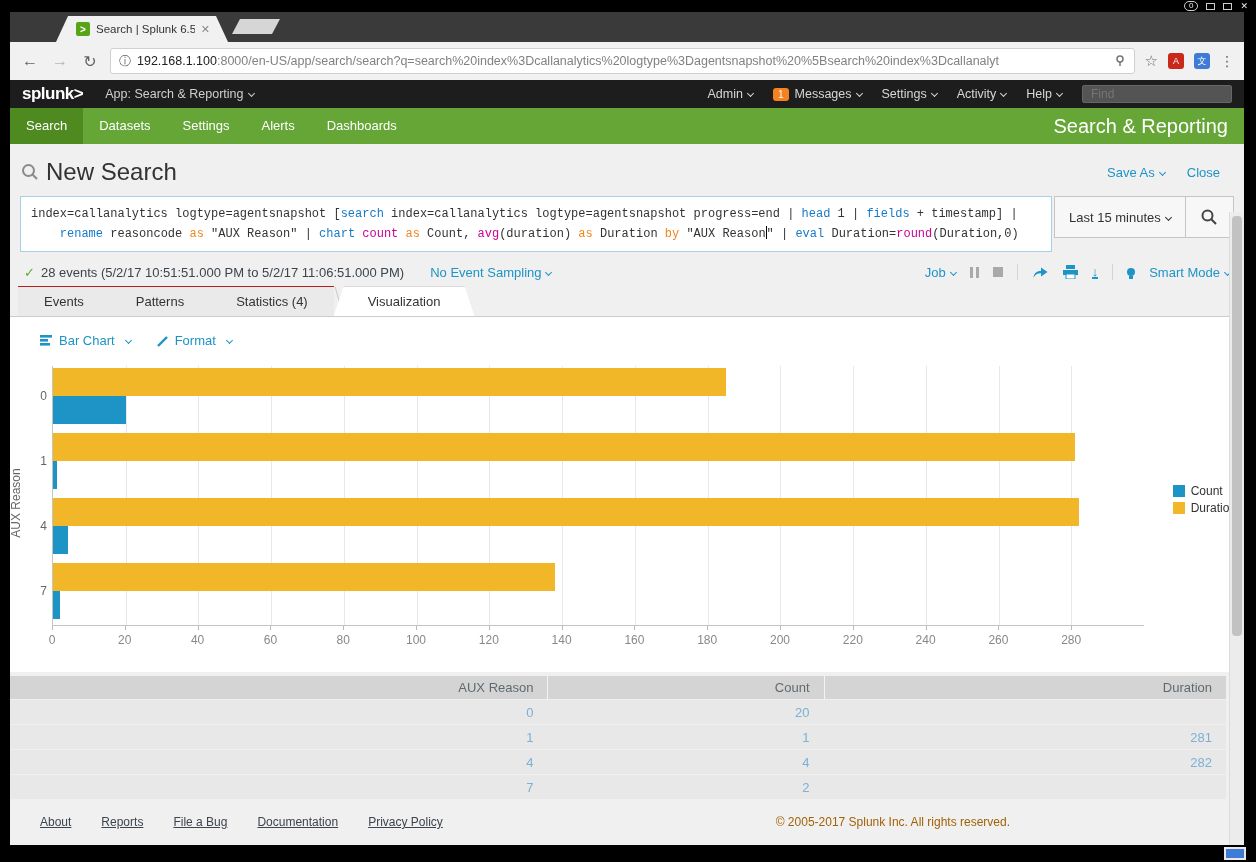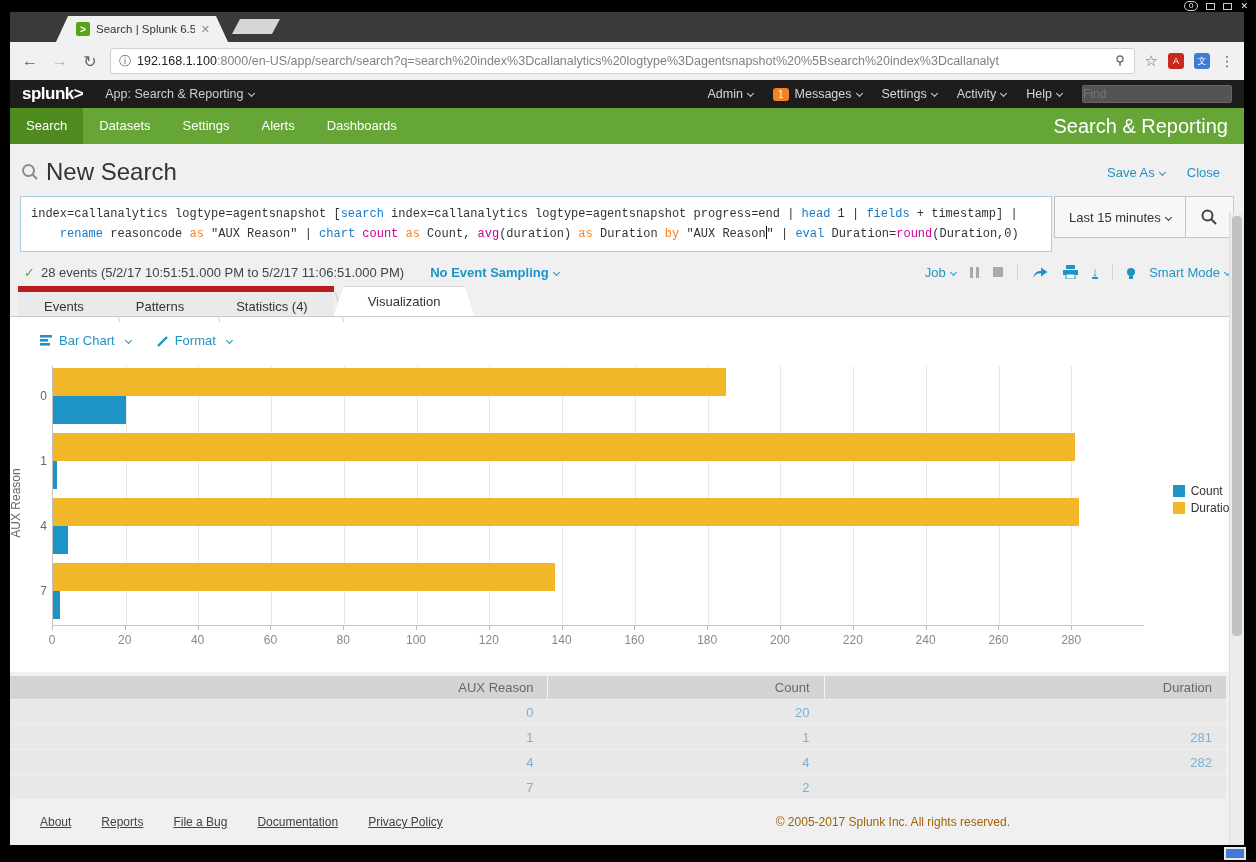--- a/index.html
+++ b/index.html
@@ -37,21 +37,21 @@
   .ext.red { background:#c9281c; }
   .ext.blue { background:#3d7bd6; }
   .dots { color:#5f6368; font-size:14px; letter-spacing:0; }
 
   
   .spl-top { height:28px; background:#1d1d1d; color:#d7d7d7; display:flex; align-items:center; padding:0 12px; font-size:12.5px; flex:0 0 auto; }
   .spl-logo { color:#fff; font-weight:bold; font-size:17px; margin-right:22px; letter-spacing:-.5px; }
   .spl-app { color:#cfcfcf; }
   .spl-right { margin-left:auto; display:flex; align-items:center; gap:20px; }
   .msg-badge { background:var(--badge-orange,#f58220); color:#fff; border-radius:3px; font-size:10px; padding:1px 5px; margin-right:-14px; }
-  .find-input { width:150px; height:18px; background:#545454; border:1px solid #666; color:#bbb; font-size:12px; padding:0 0; border-radius:2px; }
+  .find-input { width:150px; height:18px; background:#545454; border:1px solid #666; color:#bbb; font-size:12px; padding:0 8px; border-radius:2px; }
 
   
   .appnav { height:36px; background:var(--nav-green,#65a637); display:flex; align-items:center; color:#fff; flex:0 0 auto; }
   .appnav-item { padding:0 16px; height:36px; line-height:36px; font-size:13px; }
   .appnav-item.active { background:var(--nav-green-active,#4e8a1f); }
   .appnav-title { margin-left:auto; font-size:20px; font-weight:400; padding-right:16px; color:#fff; }
 
   
   .content { flex:1; background:#f0f0f0; position:relative; overflow:hidden; }
 
@@ -64,31 +64,31 @@
   .q-kw { color:#1779c7; }
   .q-mod { color:#f5831f; }
   .q-fn { color:#cc0096; }
   .caret { display:inline-block; width:1px; height:13px; background:#000; vertical-align:-2px; }
   .search-btns { display:flex; margin-left:2px; }
   .time-btn { height:42px; background:#f7f7f7; border:1px solid #c5c5c5; font-size:13px; color:#333; display:flex; align-items:center; padding:0 14px; }
   .go-btn { height:42px; width:48px; background:#f7f7f7; border:1px solid #c5c5c5; border-left:none; display:flex; align-items:center; justify-content:center; }
 
   .status-row { display:flex; align-items:center; padding:12px 14px 6px 14px; font-size:13px; color:#3c444d; }
   .check { color:#5cab30; margin-right:6px; font-size:13px; }
-  .sampling { color:var(--accent,#1e93c6); margin-left:26px;font-weight:bold; }
+  .sampling { color:var(--accent,#1e93c6); margin-left:26px; }
   .job-tools { margin-left:auto; display:flex; align-items:center; gap:14px; color:var(--accent,#1e93c6); }
   .vdiv { width:1px; height:16px; background:#d4d4d4; }
   .icon-pause { display:inline-block; width:9px; height:11px; border-left:3px solid #a9a9a9; border-right:3px solid #a9a9a9; }
   .icon-stop { display:inline-block; width:10px; height:10px; background:#a9a9a9; }
   .icon-export { border-bottom:2px solid var(--accent,#1e93c6); color:var(--accent,#1e93c6); font-size:13px; line-height:11px; font-weight:bold; }
   .bulb { display:inline-block; width:8px; height:8px; border-radius:50%; background:var(--accent,#1e93c6); position:relative; }
   .bulb::after { content:""; position:absolute; left:2px; top:8px; width:4px; height:3px; background:var(--accent,#1e93c6); }
 
   .tabs-row { display:flex; align-items:flex-end; height:31px; border-bottom:1px solid #cccccc; background:#f0f0f0; padding-left:8px; position:relative; }
-  .rtab { height:30px; line-height:30px; padding:0 26px; font-size:13px; color:#333; background:#eaeaea; position:relative; border-top:6px solid #b91c1c; }
+  .rtab { height:30px; line-height:30px; padding:0 26px; font-size:13px; color:#333; background:#eaeaea; position:relative; border-top:1px solid #b91c1c; }
   .rtab .slant { position:absolute; right:-6px; top:0; height:30px; width:1px; background:#c9c9c9; transform:skewX(16deg); }
   .rtab.active { background:#fff; z-index:2; border-top:1px solid #d9d9d9; clip-path:polygon(0 100%, 10px 0, calc(100% - 10px) 0, 100% 100%); padding:0 34px; }
 
   .viz-panel { background:#fff; padding:0 0 6px 0; }
   .viz-controls { display:flex; gap:26px; padding:16px 16px 4px 30px; font-size:13px; color:var(--accent,#1e93c6); align-items:center; }
   .viz-ctl { display:flex; align-items:center; gap:6px; }
 
   
   .chart { position:relative; height:300px; margin-top:14px; }
   .plot { position:absolute; left:42px; right:100px; top:0; height:260px; border-left:1px solid #c4c4c4; border-bottom:1px solid #c4c4c4; }

